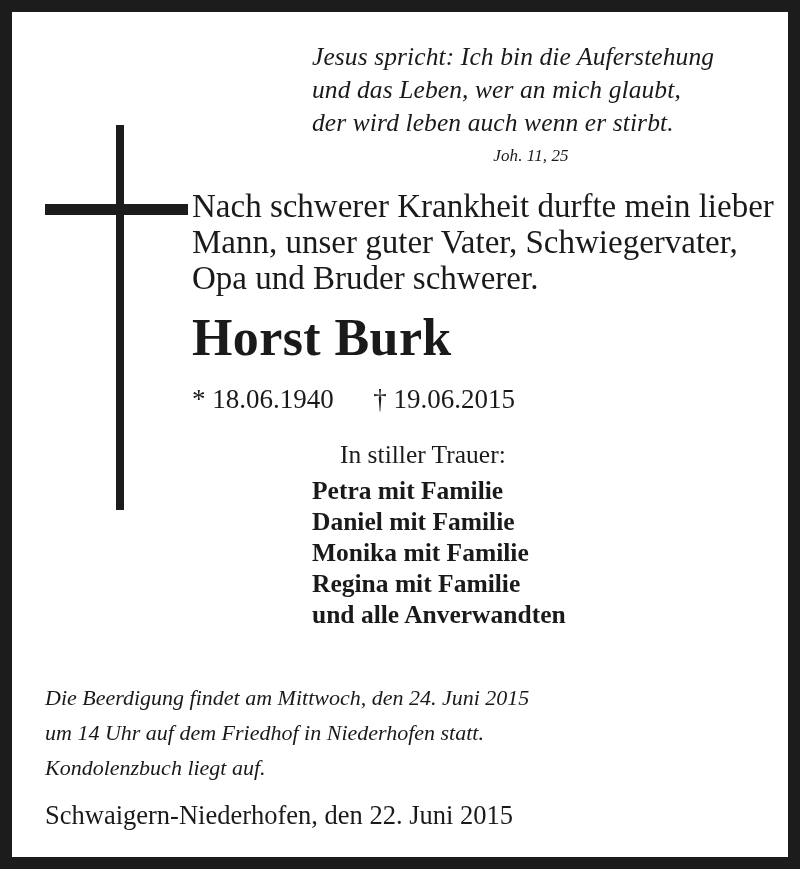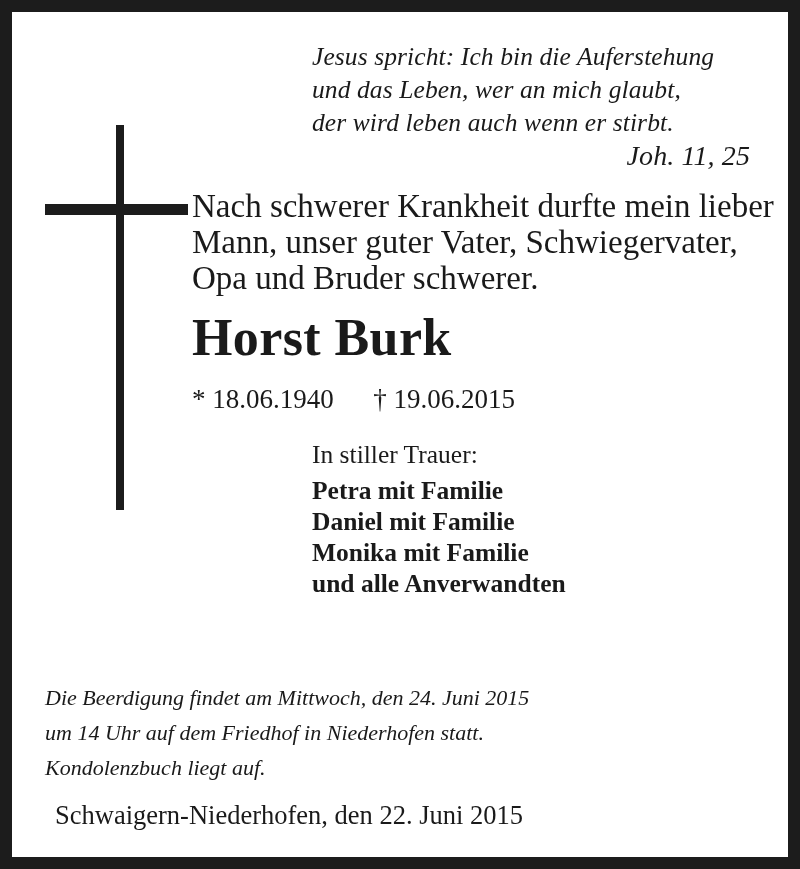--- a/index.html
+++ b/index.html
@@ -66,23 +66,23 @@
     font-size: 25.5px;
     line-height: 33px;
     letter-spacing: 0.1px;
   }
   .verse-line {
     display: block;
     white-space: nowrap;
   }
   .verse-ref {
     display: block;
-    text-align: right;
+    text-align: center;
     font-style: italic;
-    font-size: 28px;
+    font-size: 17px;
     line-height: 33px;
     padding-right: 2px;
   }
 
   
   .intro {
     position: absolute;
     left: 180px;
     top: 176px;
     width: 580px;
@@ -126,20 +126,21 @@
     left: 300px;
     top: 426px;
     width: 420px;
   }
   .mourners-head {
     display: block;
     font-size: 25.5px;
     line-height: 34px;
     margin-bottom: 3px;
     white-space: nowrap;
+    margin-left: 28px;
   }
   .mourner {
     display: block;
     font-weight: bold;
     font-size: 25.5px;
     line-height: 31px;
     white-space: nowrap;
   }
 
   
@@ -153,21 +154,21 @@
     font-style: italic;
   }
   .funeral-line {
     display: block;
     white-space: nowrap;
   }
 
   
   .place-date {
     position: absolute;
-    left: 43px;
+    left: 33px;
     top: 786px;
     font-size: 26.5px;
     line-height: 35px;
     white-space: nowrap;
   }
 </style>
 </head>
 <body>
 
 <div class="notice">
@@ -199,20 +200,21 @@
       <span class="gap"></span>
       <span>†</span>
       <span>19.06.2015</span>
     </div>
 
     <div class="mourners">
       <span class="mourners-head">In stiller Trauer:</span>
       <span class="mourner">Petra mit Familie</span>
       <span class="mourner">Daniel mit Familie</span>
       <span class="mourner">Monika mit Familie</span>
+      <span class="mourner">Regina mit Familie</span>
       <span class="mourner">und alle Anverwandten</span>
     </div>
 
     <div class="funeral">
       <span class="funeral-line">Die Beerdigung findet am Mittwoch, den 24. Juni 2015</span>
       <span class="funeral-line">um 14 Uhr auf dem Friedhof in Niederhofen statt.</span>
       <span class="funeral-line">Kondolenzbuch liegt auf.</span>
     </div>
 
     <div class="place-date">Schwaigern-Niederhofen, den 22. Juni 2015</div>

